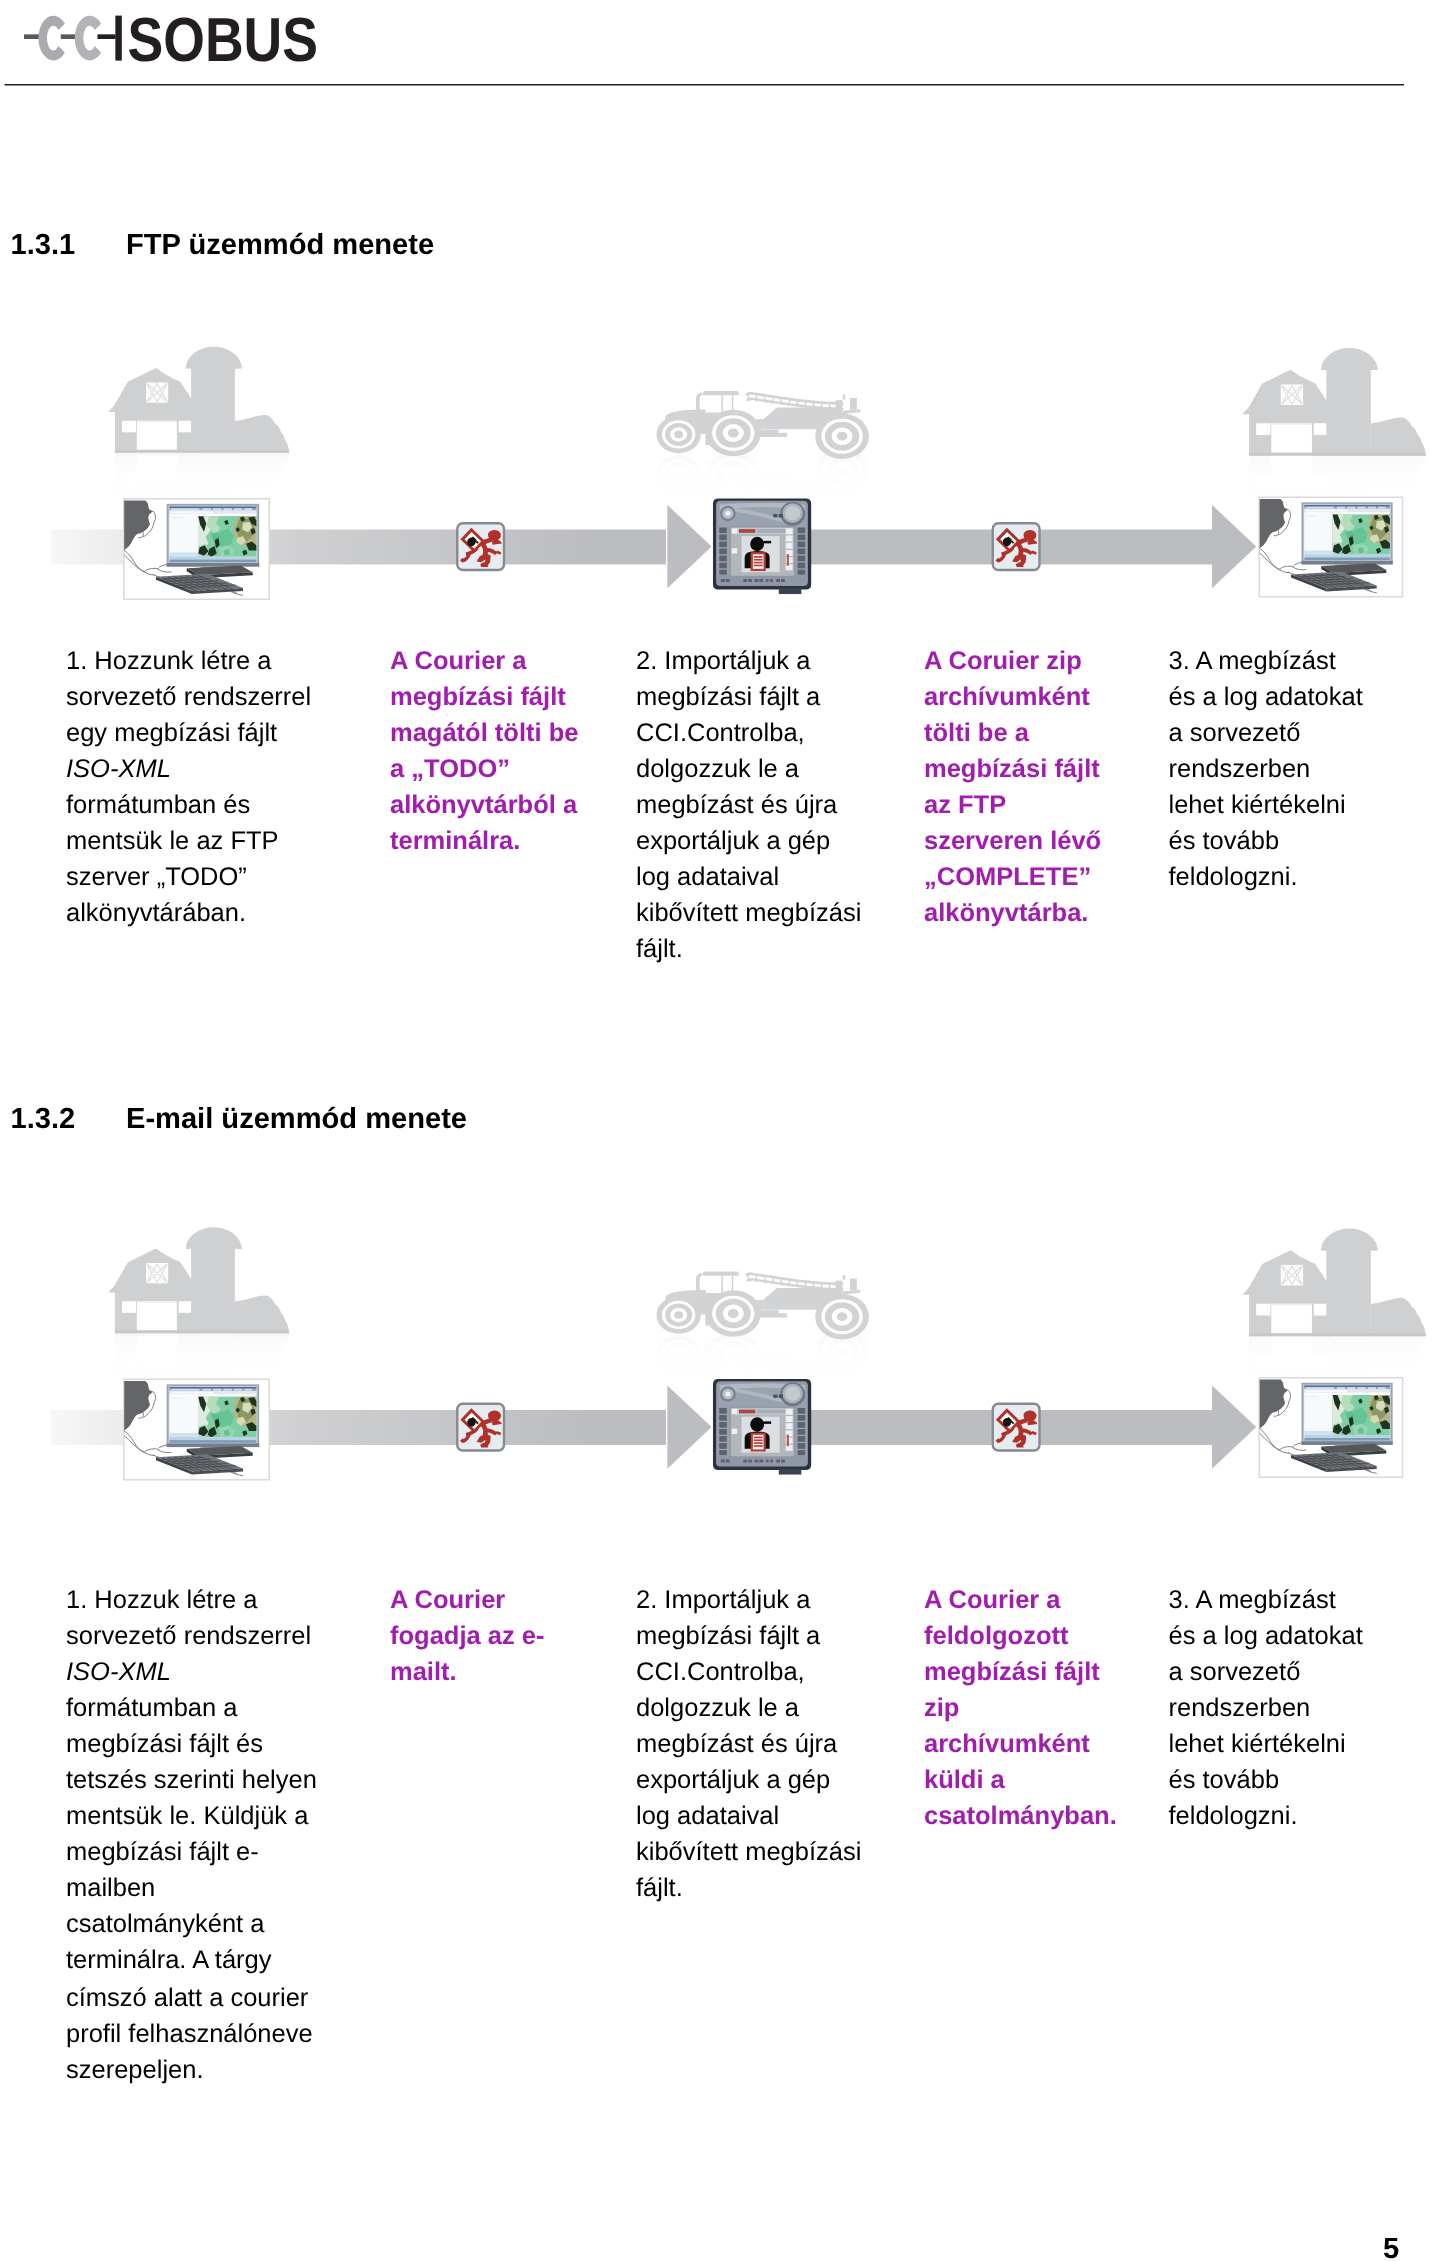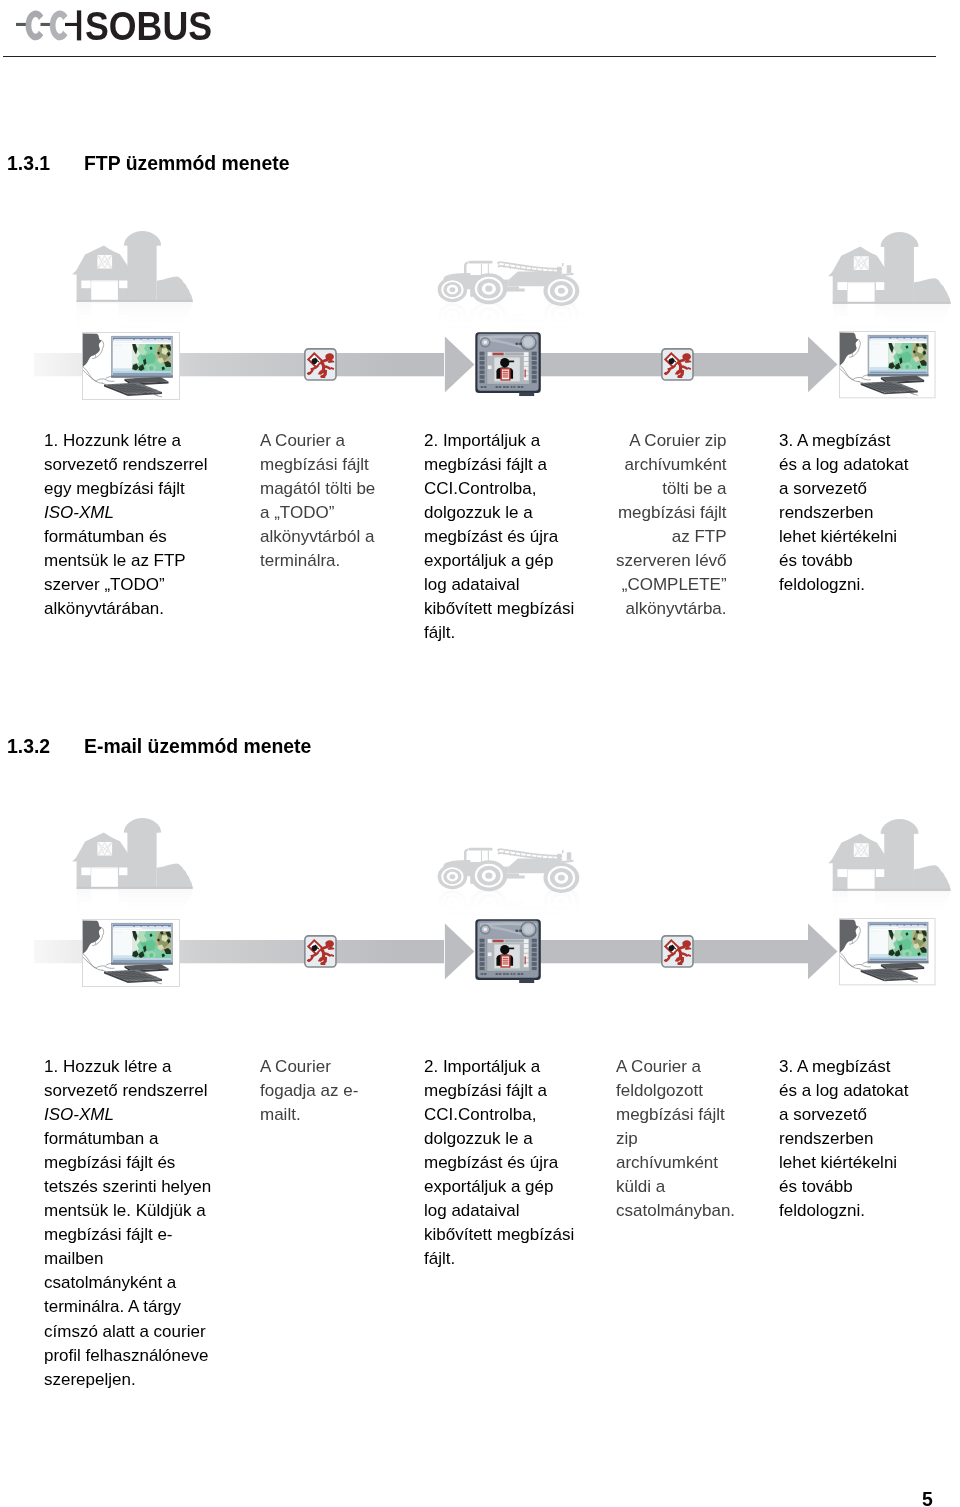--- a/index.html
+++ b/index.html
@@ -4,21 +4,21 @@
 <style>
   html,body{margin:0;padding:0;}
   body{width:960px;height:1507px;background:#fff;font-family:"Liberation Sans",sans-serif;position:relative;overflow:hidden;}
   .page{position:absolute;left:0;top:0;width:812px;height:1507px;background:#fff;}
   .logo{position:absolute;left:4px;top:1px;}
   .rule{position:absolute;left:3px;top:56px;width:933px;height:1px;background:#231f20;}
   .h3{position:absolute;font-weight:bold;font-size:19.4px;color:#000;}
   .h3 .num{position:absolute;left:0;top:0;white-space:nowrap;}
   .h3 .txt{position:absolute;left:77px;top:0;white-space:nowrap;}
   .col{position:absolute;font-size:17px;line-height:24.05px;color:#000;white-space:nowrap;}
-  .col.grey{color:#404040;}
+  .col.grey{color:#a21caf;font-weight:bold;}
   .col .ln{display:block;height:24.05px;}
   .col .ln i{font-style:italic;}
   .pageno{position:absolute;font-weight:bold;font-size:19.4px;color:#000;line-height:19.4px;}
   .scene{position:absolute;}
 </style>
 </head>
 <body>
 
 <div class="page">
 <div class="logo">
@@ -559,21 +559,21 @@
 <span class="ln">2. Importáljuk a</span>
 <span class="ln">megbízási fájlt a</span>
 <span class="ln">CCI.Controlba,</span>
 <span class="ln">dolgozzuk le a</span>
 <span class="ln">megbízást és újra</span>
 <span class="ln">exportáljuk a gép</span>
 <span class="ln">log adataival</span>
 <span class="ln">kibővített megbízási</span>
 <span class="ln">fájlt.</span>
 </div>
-<div class="col grey" style="left:616px;top:429px;text-align:right;">
+<div class="col grey" style="left:616px;top:429px;">
 <span class="ln">A Coruier zip</span>
 <span class="ln">archívumként</span>
 <span class="ln">tölti be a</span>
 <span class="ln">megbízási fájlt</span>
 <span class="ln">az FTP</span>
 <span class="ln">szerveren lévő</span>
 <span class="ln">„COMPLETE”</span>
 <span class="ln">alkönyvtárba.</span>
 </div>
 <div class="col" style="left:779px;top:429px;">

